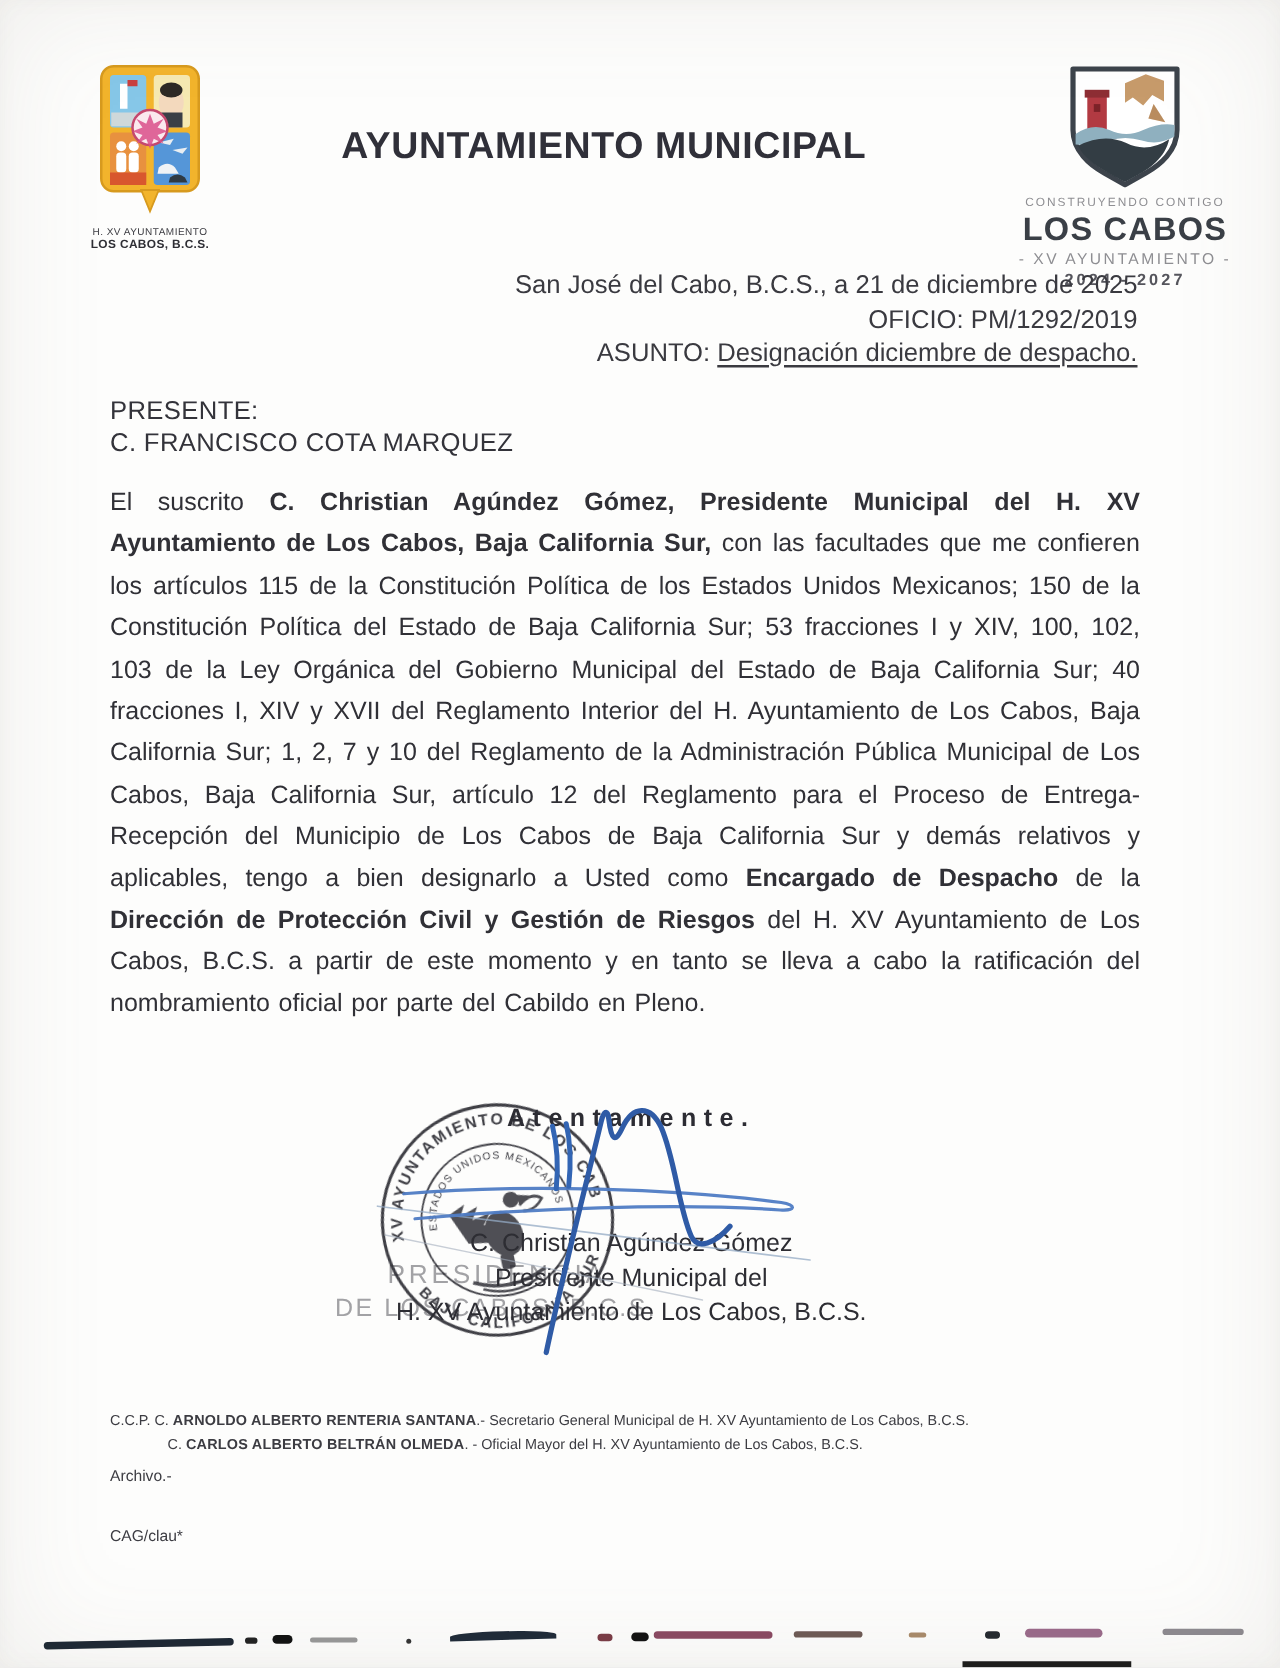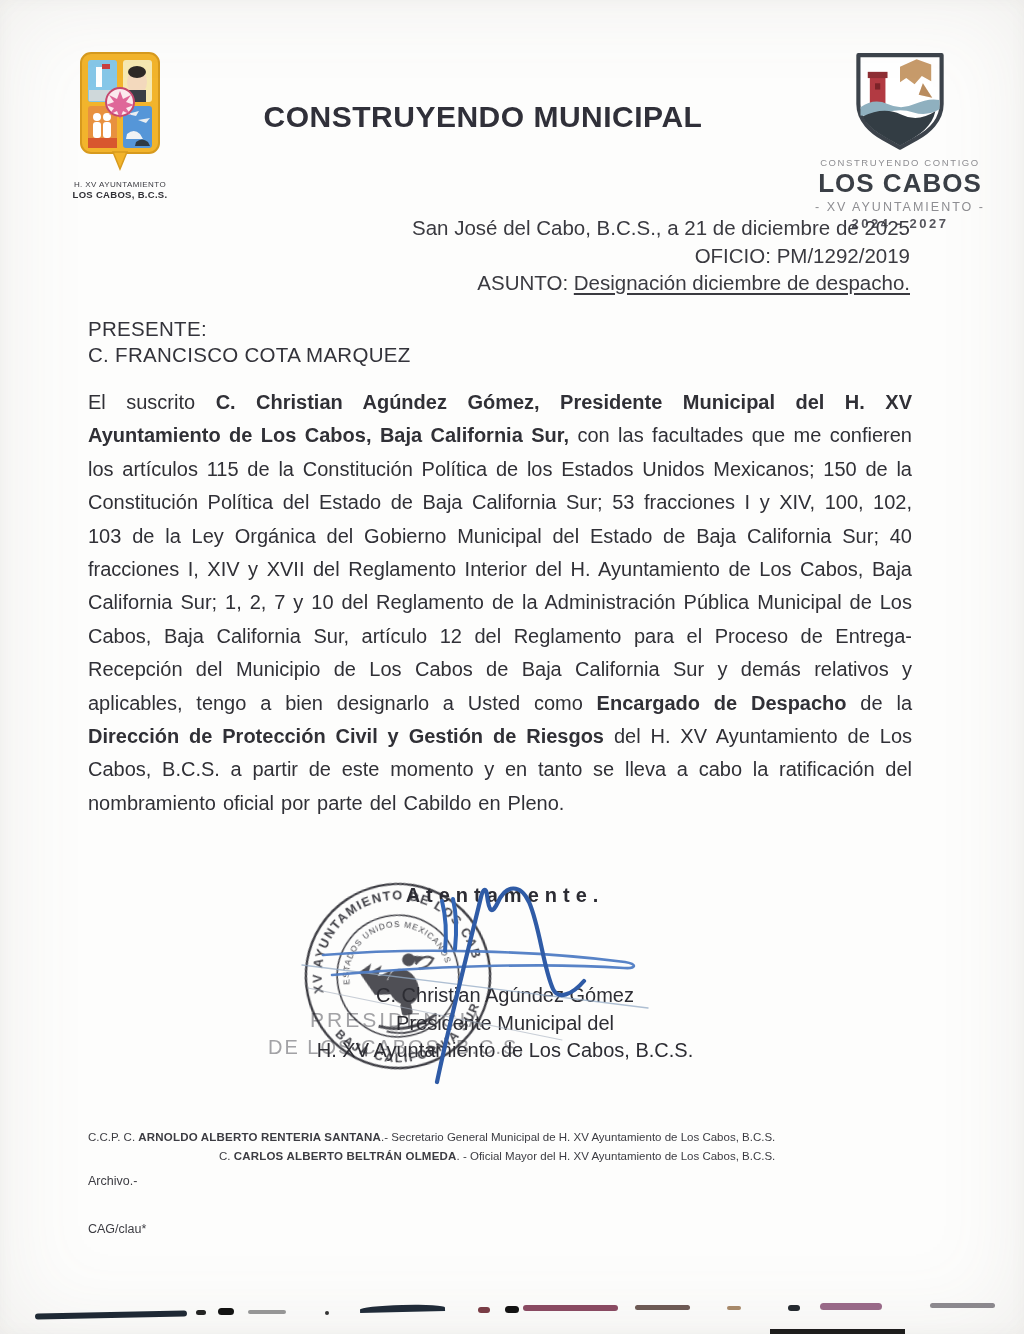--- a/index.html
+++ b/index.html
@@ -45,21 +45,21 @@
     font-size:20px;line-height:27.5px;color:#2d2d33;z-index:8;}
   .stamp-gray{color:#a2a2a5;z-index:4;filter:blur(.3px);}
   .stamp-l1{left:310px;top:1008px;font-size:21px;letter-spacing:3px;}
   .stamp-l2{left:268px;top:1036px;font-size:20px;letter-spacing:2px;}
   .seal-svg{left:300px;top:878px;z-index:5;opacity:.9;transform:rotate(-12deg);filter:blur(.35px);}
   .sig-svg{left:300px;top:855px;z-index:9;}
 
   
   .footer{left:88px;top:1128px;font-size:11.5px;line-height:19px;color:#3c3c42;}
   .footer b{font-weight:bold;letter-spacing:.2px;}
-  .footer .indent{margin-left:30px;text-align:right;}
+  .footer .indent{margin-left:46px;}
   .footer .archive{font-size:12.5px;margin-top:6px;}
   .footer .initials{font-size:12.5px;margin-top:29px;}
 
   
   .smudge{position:absolute;border-radius:4px;z-index:55;}
 </style>
 </head>
 <body>
 
 <div class="page">
@@ -87,21 +87,21 @@
       <path d="M64,70 l12,-2 -4,5 z" fill="#e9eef2"></path>
       <path d="M53,84 q7,-6 13,0 l3,5 h-17 z" fill="#f0f3f5"></path>
       <path d="M62,92 q6,-5 12,0 l2,4 h-15 z" fill="#2e3a44"></path>
       <circle cx="46" cy="52" r="14" fill="#fbe9ee" stroke="#c5486e" stroke-width="2"></circle>
       <path d="M46,41 l3,8 8,-4 -5,7 8,3 -8,3 5,7 -8,-4 -3,8 -3,-8 -8,4 5,-7 -8,-3 8,-3 -5,-7 8,4 z" fill="#d94f8a" opacity=".85"></path>
     </svg>
     <div class="crest-l1">H. XV AYUNTAMIENTO</div>
     <div class="crest-l2">LOS CABOS, B.C.S.</div>
   </div>
 
-  <div class="abs doc-title">CONSTRUYENDO MUNICIPAL</div>
+  <div class="abs doc-title">AYUNTAMIENTO MUNICIPAL</div>
 
   <div class="abs logo-wrap">
     <svg width="104" height="104" viewBox="0 0 100 100" style="display:block;margin:0 auto;">
       <path d="M10,5 h80 v47 c0,16 -13,27 -24,33 l-16,9 -16,-9 C23,79 10,68 10,52 z" fill="#ffffff" stroke="#3c434b" stroke-width="4" stroke-linejoin="round"></path>
       <rect x="21" y="26" width="15" height="30" fill="#b23a42"></rect>
       <rect x="19" y="21" width="19" height="6" fill="#8e2e34"></rect>
       <rect x="26" y="32" width="5" height="6" fill="#7c2228"></rect>
       <path d="M50,16 l16,-7 14,5 v16 l-9,-5 -7,8 -8,-6 -6,4 z" fill="#c79b6b"></path>
       <path d="M72,32 l9,14 -13,-3 z" fill="#c0906040" fill-opacity="1" opacity=".9"></path>
       <path d="M72,32 l9,14 -13,-3 z" fill="#b98c5e"></path>

